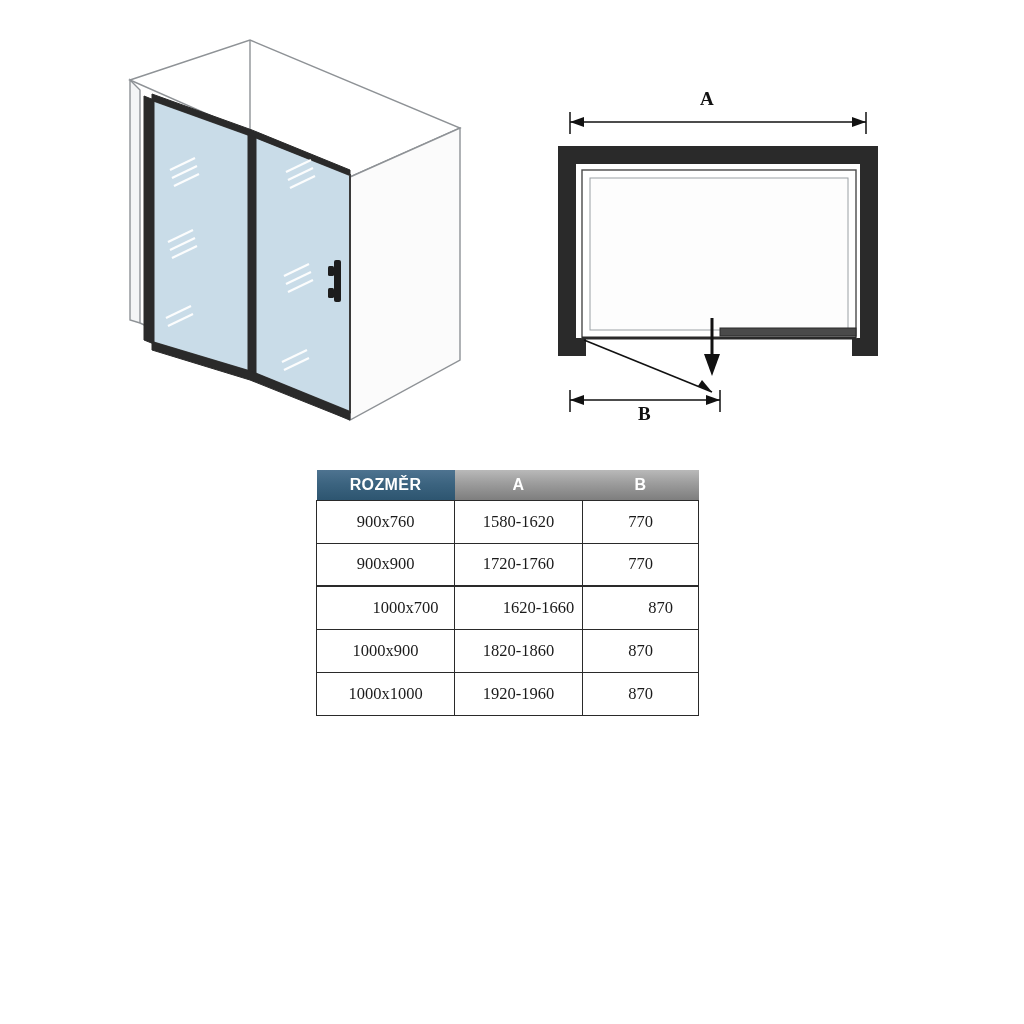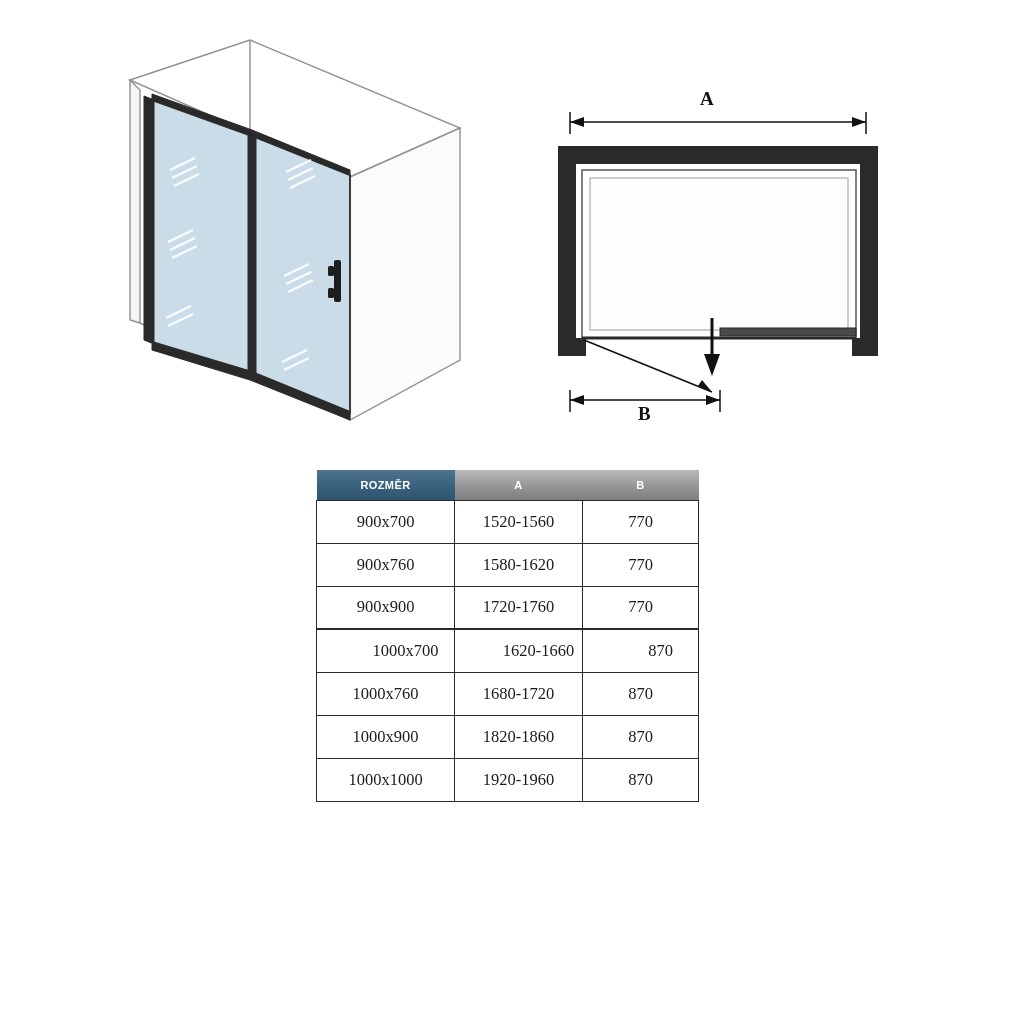--- a/index.html
+++ b/index.html
@@ -49,21 +49,21 @@
     top: 470px;
     width: 382px;
   }
   table.size-table {
     border-collapse: collapse;
     width: 382px;
     table-layout: fixed;
   }
   table.size-table th {
     height: 30px;
-    font-size: 11px;
+    font-size: 16px;
     font-weight: bold;
     color: #ffffff;
     text-align: center;
     letter-spacing: .4px;
     border: none;
     padding: 0;
   }
   th.th-rozmer {
     width: 138px;
     background: linear-gradient(to bottom, #4e7390 0%, #3c6480 45%, #2d5570 100%);
@@ -213,45 +213,35 @@
     <table class="size-table">
       <thead>
         <tr>
           <th class="th-rozmer">ROZMĚR</th>
           <th class="th-a">A</th>
           <th class="th-b">B</th>
         </tr>
       </thead>
       <tbody id="table-body">
           <tr>
-            <td class="c-size">900x700</td>
-            <td class="c-a">1520-1560</td>
-            <td class="c-b">770</td>
-          </tr>
-          <tr>
             <td class="c-size">900x760</td>
             <td class="c-a">1580-1620</td>
             <td class="c-b">770</td>
           </tr>
           <tr>
             <td class="c-size">900x900</td>
             <td class="c-a">1720-1760</td>
             <td class="c-b">770</td>
           </tr>
           <tr class="gap-row">
             <td class="c-size">1000x700</td>
             <td class="c-a">1620-1660</td>
             <td class="c-b">870</td>
           </tr>
           <tr>
-            <td class="c-size">1000x760</td>
-            <td class="c-a">1680-1720</td>
-            <td class="c-b">870</td>
-          </tr>
-          <tr>
             <td class="c-size">1000x900</td>
             <td class="c-a">1820-1860</td>
             <td class="c-b">870</td>
           </tr>
           <tr>
             <td class="c-size">1000x1000</td>
             <td class="c-a">1920-1960</td>
             <td class="c-b">870</td>
           </tr>
         </tbody>

